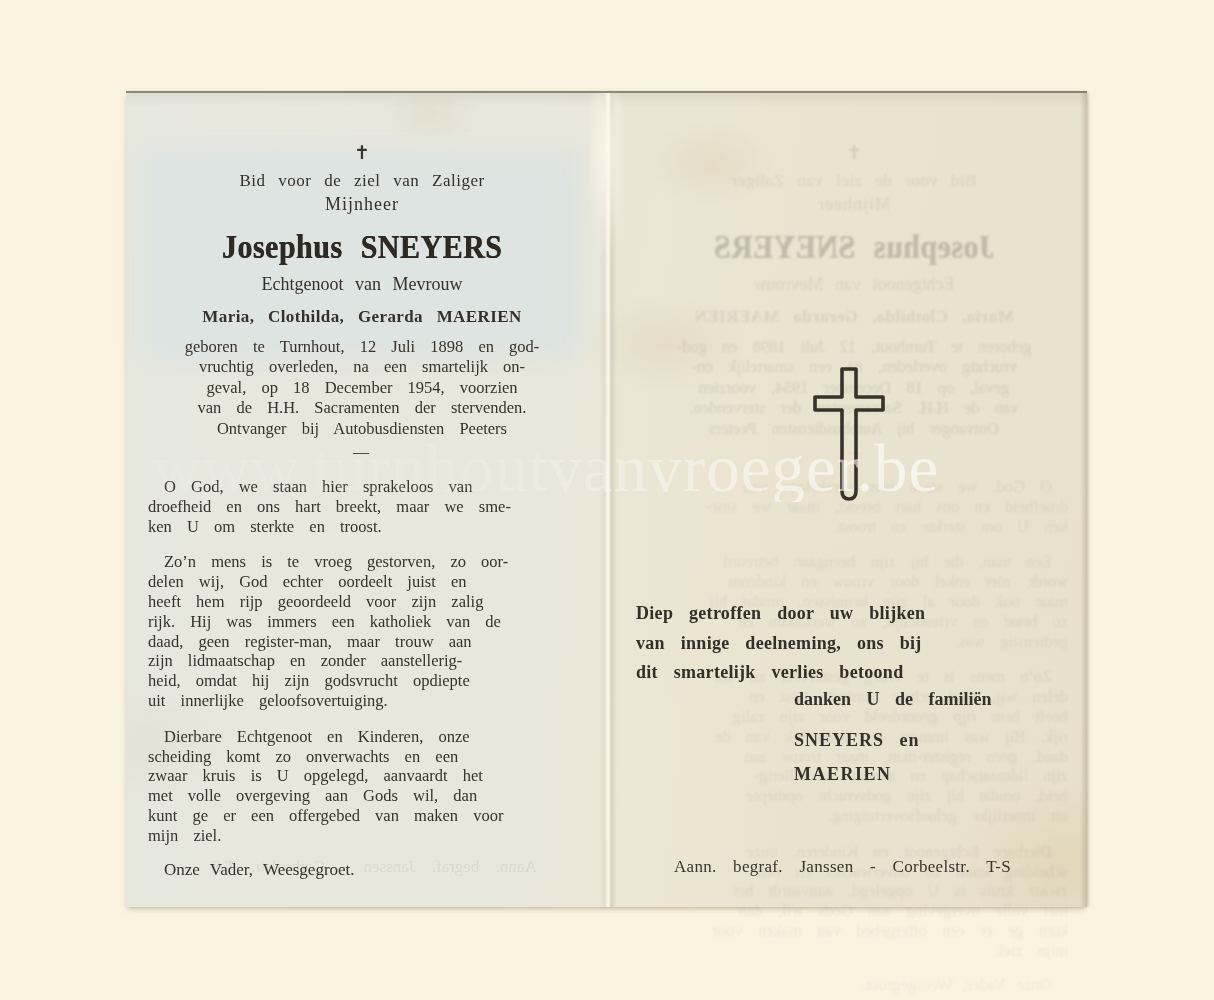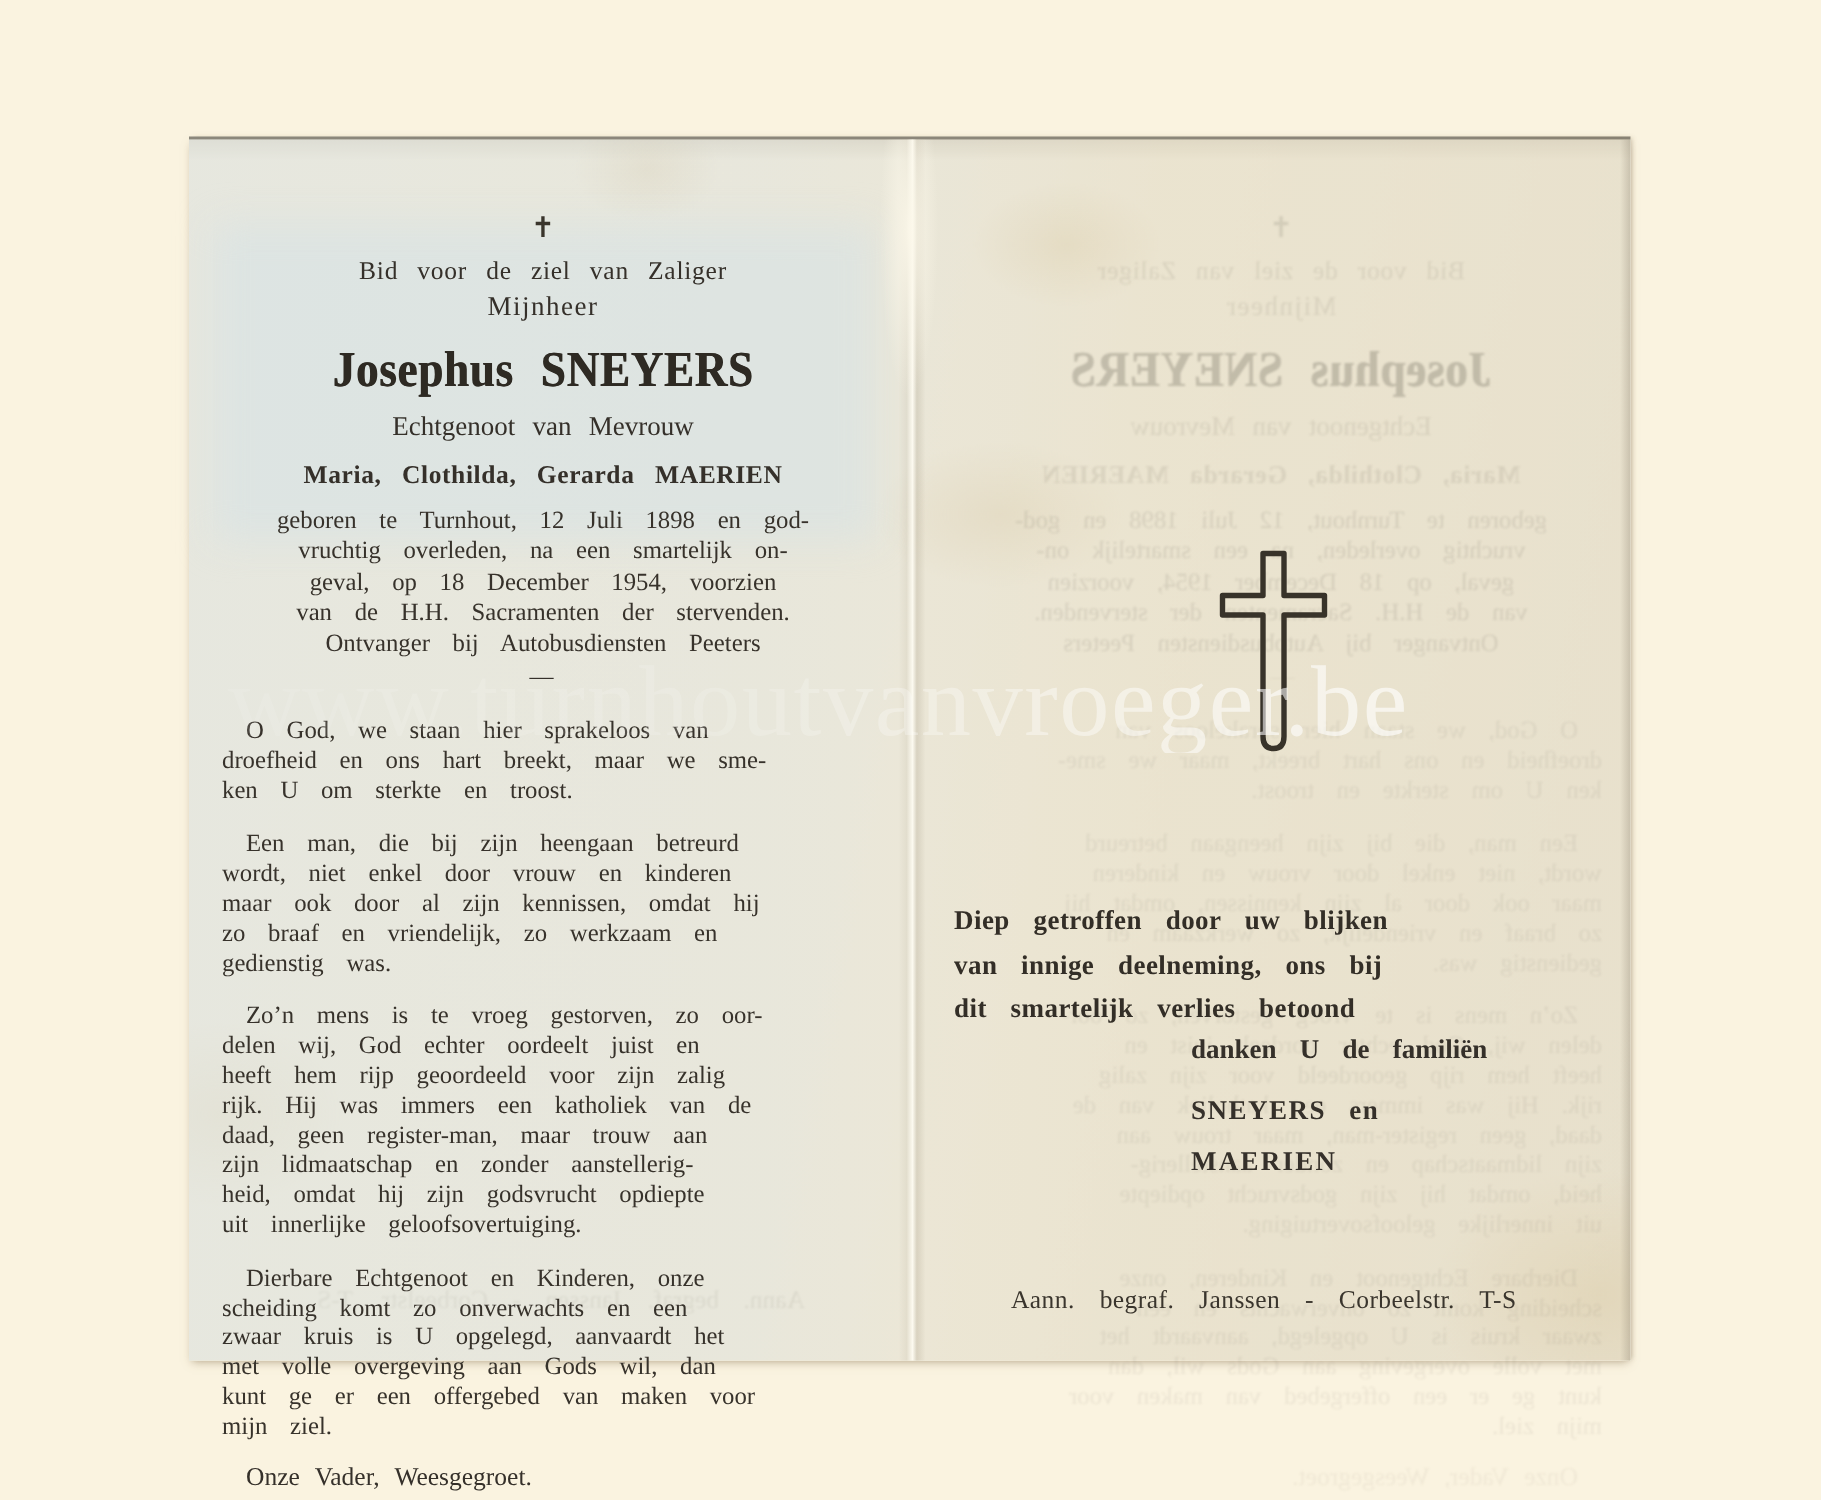--- a/index.html
+++ b/index.html
@@ -161,25 +161,20 @@
 geval, op 18 December 1954, voorzien
 van de H.H. Sacramenten der stervenden.
 Ontvanger bij Autobusdiensten Peeters</div>
 
     <div class="separator">—</div>
 
     <div class="paragraphs">
       <div class="para">O God, we staan hier sprakeloos van
 droefheid en ons hart breekt, maar we sme-
 ken U om sterkte en troost.</div>
-      <div class="para">Een man, die bij zijn heengaan betreurd
-wordt, niet enkel door vrouw en kinderen
-maar ook door al zijn kennissen, omdat hij
-zo braaf en vriendelijk, zo werkzaam en
-gedienstig was.</div>
       <div class="para">Zo’n mens is te vroeg gestorven, zo oor-
 delen wij, God echter oordeelt juist en
 heeft hem rijp geoordeeld voor zijn zalig
 rijk. Hij was immers een katholiek van de
 daad, geen register-man, maar trouw aan
 zijn lidmaatschap en zonder aanstellerig-
 heid, omdat hij zijn godsvrucht opdiepte
 uit innerlijke geloofsovertuiging.</div>
       <div class="para">Dierbare Echtgenoot en Kinderen, onze
 scheiding komt zo onverwachts en een

